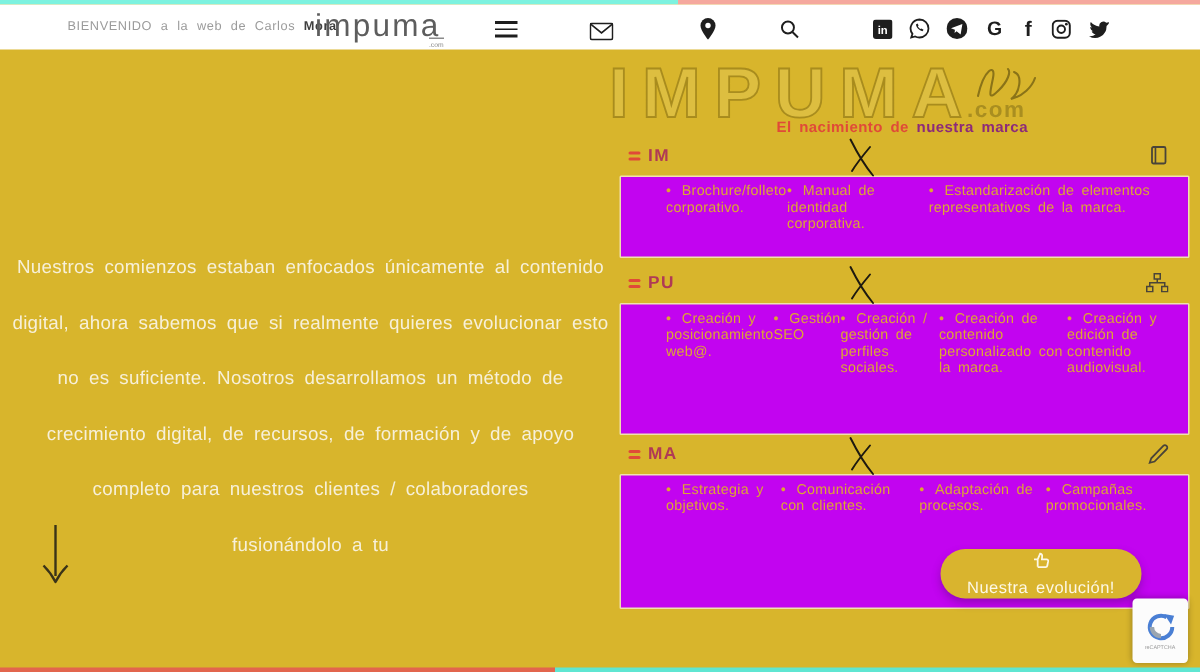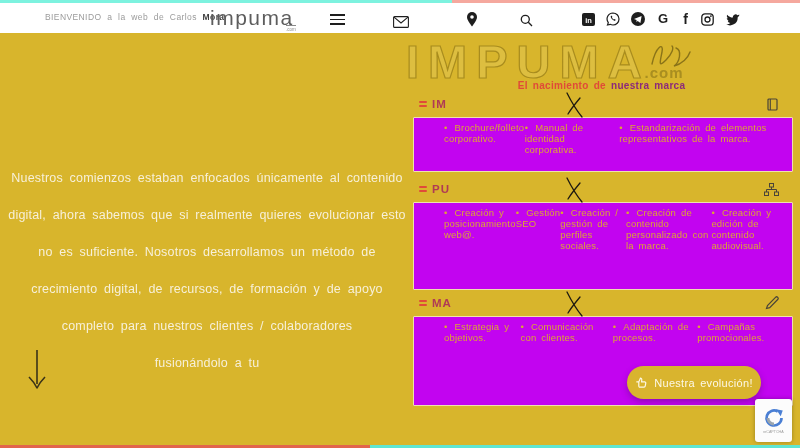--- a/index.html
+++ b/index.html
@@ -60,21 +60,21 @@
   .service:nth-child(2) .svc-box{height:86px;}
   .service:nth-child(3) .svc-box{height:88px;}
   .svc-box ul{height:100%;margin:0;padding:4px 6px 4px 30px;list-style:none;display:flex;flex-direction:row;justify-content:space-evenly;}
   .svc-box li{font-size:9.5px;color:var(--bullet_text);letter-spacing:.2px;word-spacing:2px;}
   .svc-box li::before{content:"•";margin-right:7px;}
 
   
   .cta{position:absolute;left:627px;top:366px;width:134px;height:33px;border:none;border-radius:17px;
     background:var(--button_gold);color:#fdf8e6;font-size:11px;letter-spacing:.3px;word-spacing:2px;
     display:flex;align-items:center;justify-content:center;gap:6px;cursor:pointer;
-    box-shadow:0 3px 6px rgba(90,10,120,.45);font-family:"Liberation Sans",sans-serif;}
+    box-shadow:0 3px 6px rgba(90,10,120,.45);font-family:"Liberation Sans",sans-serif;flex-direction:column;}
   .recaptcha{position:absolute;left:755px;top:399px;width:37px;height:43px;background:#fcfcfc;border-radius:3px;
     box-shadow:0 0 4px rgba(0,0,0,.3);display:flex;flex-direction:column;align-items:center;justify-content:center;gap:1px;cursor:pointer;}
   .recaptcha .rc-label{font-size:4px;color:#9a9a9a;transform:scale(.9);}
   .bottom-strip{position:absolute;bottom:0;left:0;width:800px;height:3px;display:flex;}
   .bottom-strip .salmon{width:370px;height:100%;background:var(--bottom_salmon);}
   .bottom-strip .cyan{flex:1;height:100%;background:var(--bottom_cyan);}
 </style>
 </head>
 <body>
 

